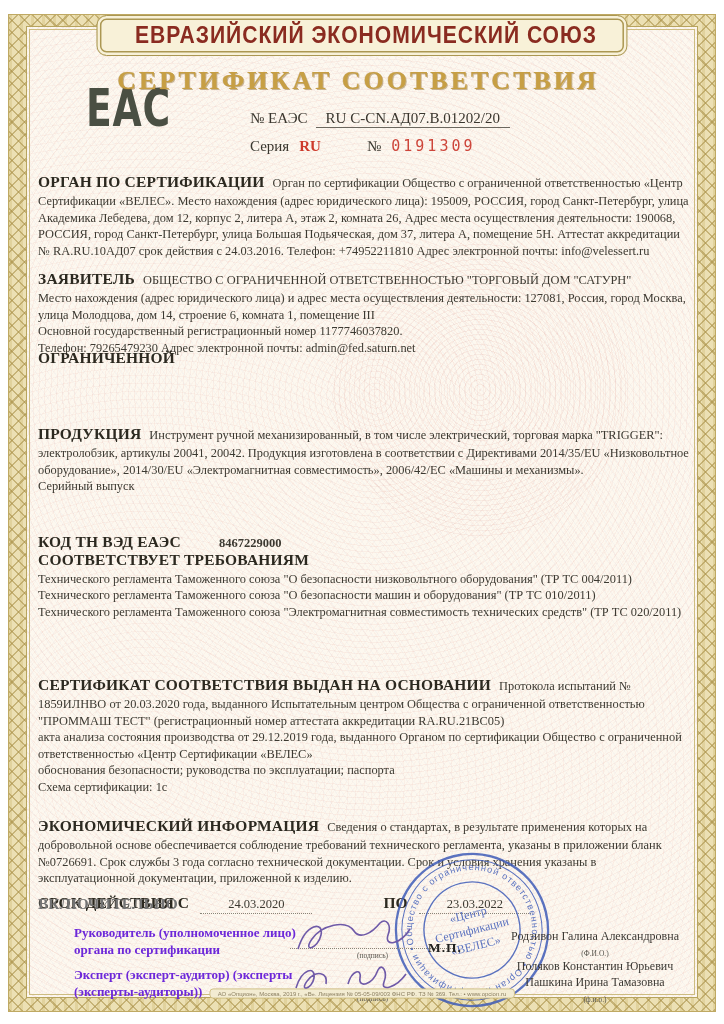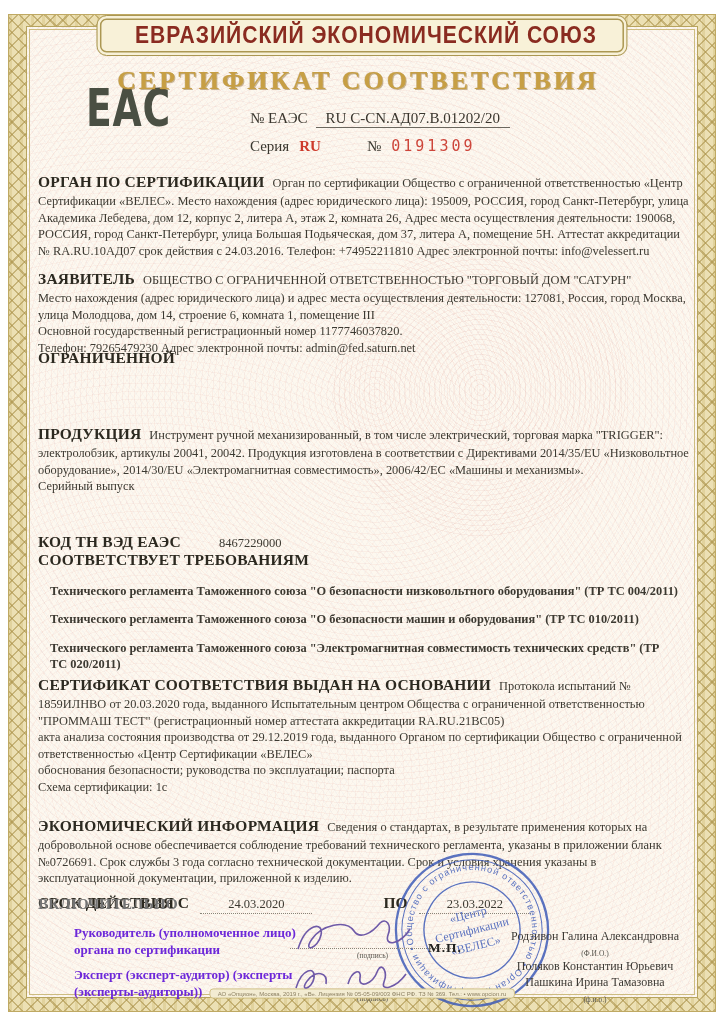--- a/index.html
+++ b/index.html
@@ -36,22 +36,22 @@
   .numrow{position:absolute;left:250px;top:110px;z-index:4;font-size:15px;color:#3a362e;}
   .numrow .val{border-bottom:1px solid #6b675e;padding:0 10px 1px 10px;margin-left:8px;}
   .serrow{position:absolute;left:250px;top:137px;z-index:4;font-size:15px;color:#3a362e;}
   .serrow .ru{color:#cd3a2b;font-weight:bold;margin-left:10px;}
   .serrow .nosign{margin-left:46px;}
   .serrow .blank{font-family:"DejaVu Sans Mono",monospace;color:#cd453a;font-size:15px;
                  letter-spacing:3px;margin-left:10px;}
   .sec{position:absolute;left:38px;right:34px;z-index:3;font-size:12.4px;line-height:1.33;color:#3c3931;}
   .sec b.h{font-size:15.5px;letter-spacing:.2px;color:#2c2920;margin-right:8px;}
   .pre{white-space:pre-line;}
-  .list div{margin:12px;font-weight:bold;}
-  .code-val{font-size:12.5px;margin-left:30px;}
+  .list div{margin:0;}
+  .code-val{font-size:12.5px;margin-left:30px;font-weight:bold;}
   .validity{position:absolute;left:38px;top:873px;z-index:3;font-size:12.5px;color:#3c3931;}
   .validity b{font-size:15.5px;color:#2c2920;}
   .date-slot{display:inline-block;border-bottom:1px dotted #8a8578;text-align:center;
              padding:8px 28px 1px 28px;margin:16px 8px;}
   .validity .po{margin-left:60px;}
   .incl{position:absolute;left:38px;top:895px;z-index:3;}
   .incl b{font-size:15.5px;color:#737373;}
   .siglabel{position:absolute;z-index:6;font-weight:bold;font-size:13px;color:#6d28d9;width:235px;line-height:1.3;}
   .sigline{position:absolute;z-index:6;width:165px;border-bottom:1px dotted #8a8578;text-align:center;}
   .sigcap{position:absolute;z-index:6;font-size:7.5px;color:#55524a;width:165px;text-align:center;}

